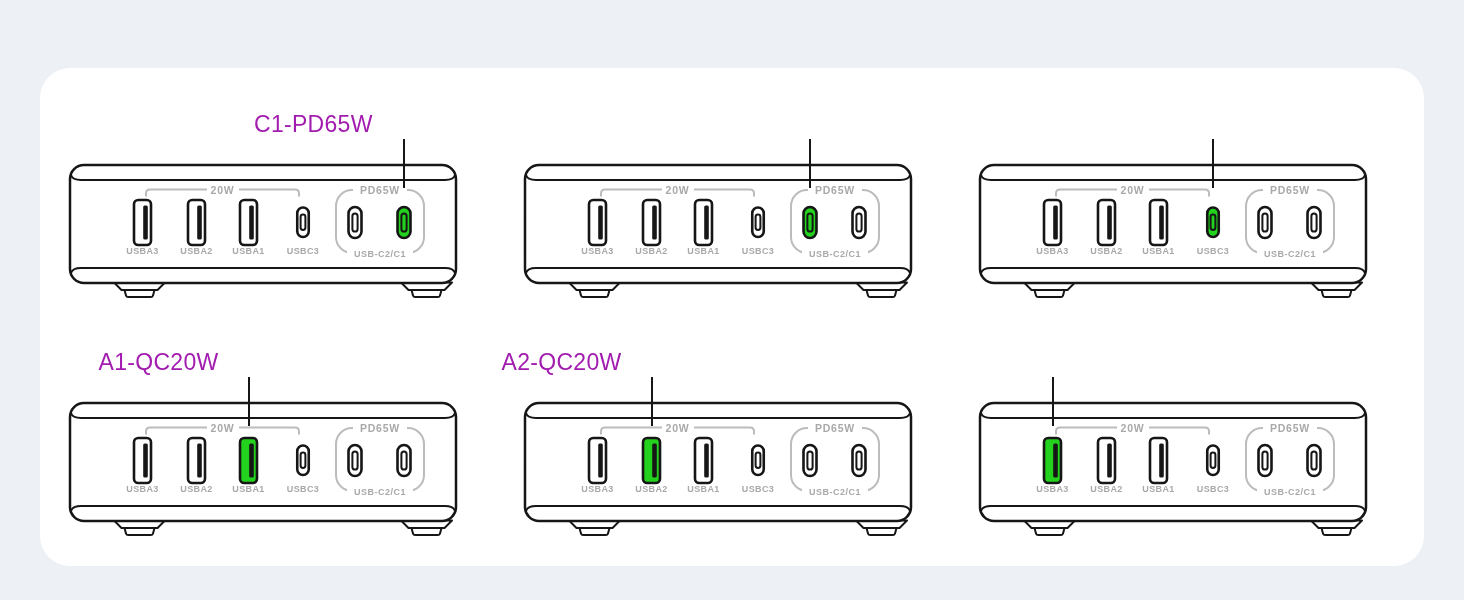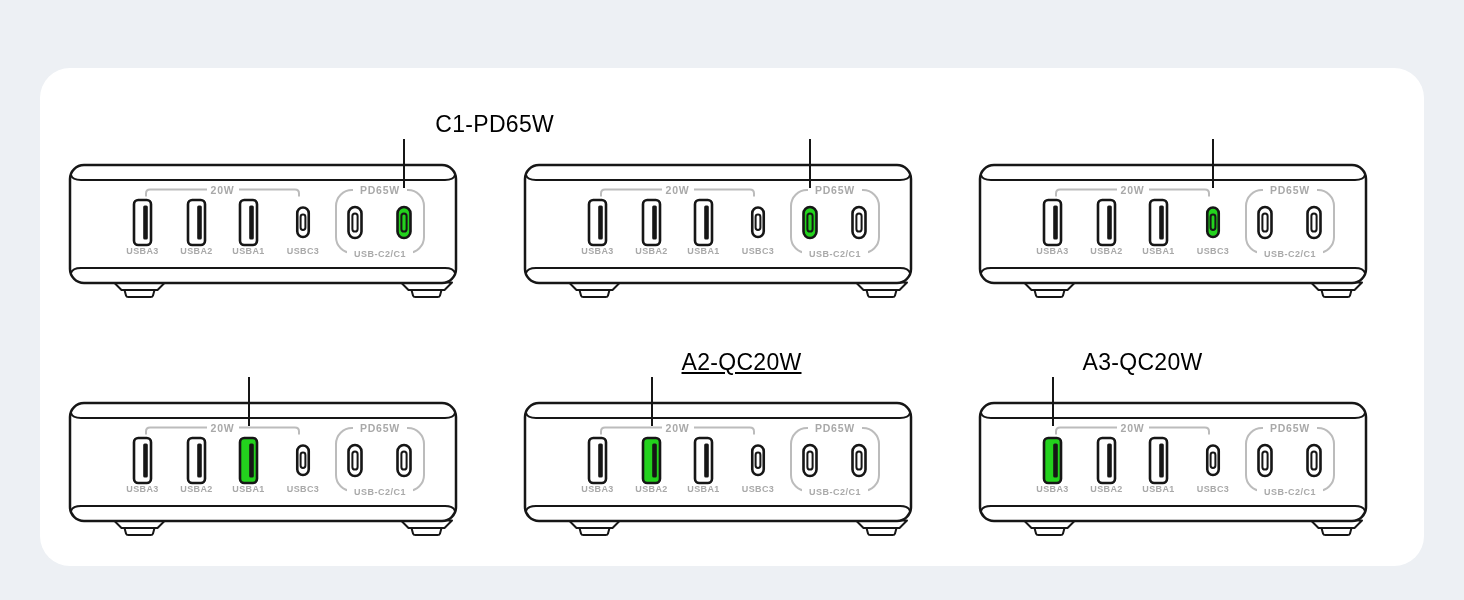--- a/index.html
+++ b/index.html
@@ -7,21 +7,21 @@
     --muted-line:#bcbcbc; --muted-text:#a9a9a9; --green:#23d21d;
   }
   *{box-sizing:border-box;}
   html,body{margin:0;padding:0;}
   body{font-family:"Liberation Sans",sans-serif;}
   .page{position:relative;width:1464px;height:600px;background:var(--page-bg);overflow:hidden;}
   .card{position:absolute;left:40px;top:68px;width:1384px;height:498px;background:var(--card-bg);border-radius:30px;}
   #stage{position:absolute;left:0;top:0;width:100%;height:100%;}
   .charger{position:absolute;width:390px;height:140px;}
   .title{position:absolute;top:-53px;width:300px;height:28px;line-height:28px;
-         text-align:right;font-size:23px;letter-spacing:0.3px;font-weight:500;color:#000000;white-space:nowrap;}
+         text-align:left;font-size:23px;letter-spacing:0.3px;font-weight:500;color:#a21caf;white-space:nowrap;}
   .leader{position:absolute;top:-24px;width:2px;height:49px;background:var(--outline);}
   svg.device{position:absolute;left:0;top:0;display:block;}
   svg .body{fill:var(--card-bg);stroke:var(--outline);stroke-width:2.5;}
   svg .bevel{fill:none;stroke:var(--outline);stroke-width:2;}
   svg .foot{fill:var(--card-bg);stroke:var(--outline);stroke-width:2;stroke-linejoin:round;}
   svg .footline{stroke:var(--outline);stroke-width:2;}
   svg .port{fill:var(--card-bg);stroke:var(--outline);stroke-width:2.6;}
   svg .slot{fill:var(--card-bg);stroke:var(--outline);stroke-width:2;}
   svg .bar{fill:var(--outline);}
   svg .grp,svg .bracket{fill:none;stroke:var(--muted-line);stroke-width:2;}
@@ -271,20 +271,21 @@
         <rect class="port p-fill" x="329.5" y="44" width="13" height="31" rx="6.5"></rect>
         <rect class="slot p-fill" x="333.4" y="50.5" width="5.2" height="18" rx="2.6"></rect>
       </g>
 
       <text class="plabel" x="74.5" y="91">USBA3</text>
       <text class="plabel" x="128.5" y="91">USBA2</text>
       <text class="plabel" x="180.5" y="91">USBA1</text>
       <text class="plabel" x="235" y="91">USBC3</text>
     </svg>
     <div class="leader" style="left: 179.5px;"></div>
+    <div class="title" style="left: 30.5px;">A1-QC20W</div>
   </div>
       <div class="charger" style="left: 523px; top: 401px;">
     <svg class="device" width="390" height="140" viewBox="0 0 390 140">
 
       <g transform="translate(46,119.5)">
         <path class="foot" d="M0 0 L51 0 L43.5 7.5 L40.5 7.5 L39 13 Q38.6 14.6 36.6 14.6 L14.4 14.6 Q12.4 14.6 12 13 L10.5 7.5 L7.5 7.5 Z"></path>
         <line class="footline" x1="8" y1="7.5" x2="43" y2="7.5"></line>
       </g>
       <g transform="translate(333,119.5)">
         <path class="foot" d="M0 0 L51 0 L43.5 7.5 L40.5 7.5 L39 13 Q38.6 14.6 36.6 14.6 L14.4 14.6 Q12.4 14.6 12 13 L10.5 7.5 L7.5 7.5 Z"></path>
@@ -331,21 +332,21 @@
         <rect class="port p-fill" x="329.5" y="44" width="13" height="31" rx="6.5"></rect>
         <rect class="slot p-fill" x="333.4" y="50.5" width="5.2" height="18" rx="2.6"></rect>
       </g>
 
       <text class="plabel" x="74.5" y="91">USBA3</text>
       <text class="plabel" x="128.5" y="91">USBA2</text>
       <text class="plabel" x="180.5" y="91">USBA1</text>
       <text class="plabel" x="235" y="91">USBC3</text>
     </svg>
     <div class="leader" style="left: 127.5px;"></div>
-    <div class="title" style="left: -21.5px; text-decoration: underline;">A2-QC20W</div>
+    <div class="title" style="left: -21.5px;">A2-QC20W</div>
   </div>
       <div class="charger" style="left: 978px; top: 401px;">
     <svg class="device" width="390" height="140" viewBox="0 0 390 140">
 
       <g transform="translate(46,119.5)">
         <path class="foot" d="M0 0 L51 0 L43.5 7.5 L40.5 7.5 L39 13 Q38.6 14.6 36.6 14.6 L14.4 14.6 Q12.4 14.6 12 13 L10.5 7.5 L7.5 7.5 Z"></path>
         <line class="footline" x1="8" y1="7.5" x2="43" y2="7.5"></line>
       </g>
       <g transform="translate(333,119.5)">
         <path class="foot" d="M0 0 L51 0 L43.5 7.5 L40.5 7.5 L39 13 Q38.6 14.6 36.6 14.6 L14.4 14.6 Q12.4 14.6 12 13 L10.5 7.5 L7.5 7.5 Z"></path>
@@ -392,16 +393,15 @@
         <rect class="port p-fill" x="329.5" y="44" width="13" height="31" rx="6.5"></rect>
         <rect class="slot p-fill" x="333.4" y="50.5" width="5.2" height="18" rx="2.6"></rect>
       </g>
 
       <text class="plabel" x="74.5" y="91">USBA3</text>
       <text class="plabel" x="128.5" y="91">USBA2</text>
       <text class="plabel" x="180.5" y="91">USBA1</text>
       <text class="plabel" x="235" y="91">USBC3</text>
     </svg>
     <div class="leader" style="left: 73.5px;"></div>
-    <div class="title" style="left: -75.5px;">A3-QC20W</div>
   </div>
     </div>
 </div>
 
 </body></html>

